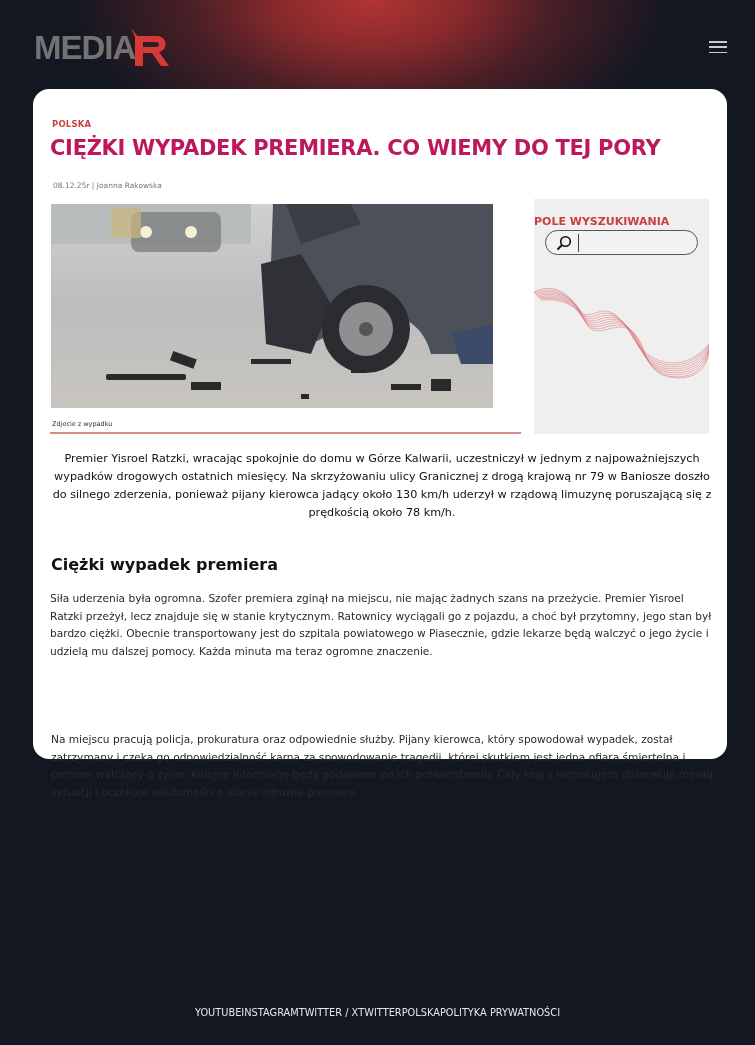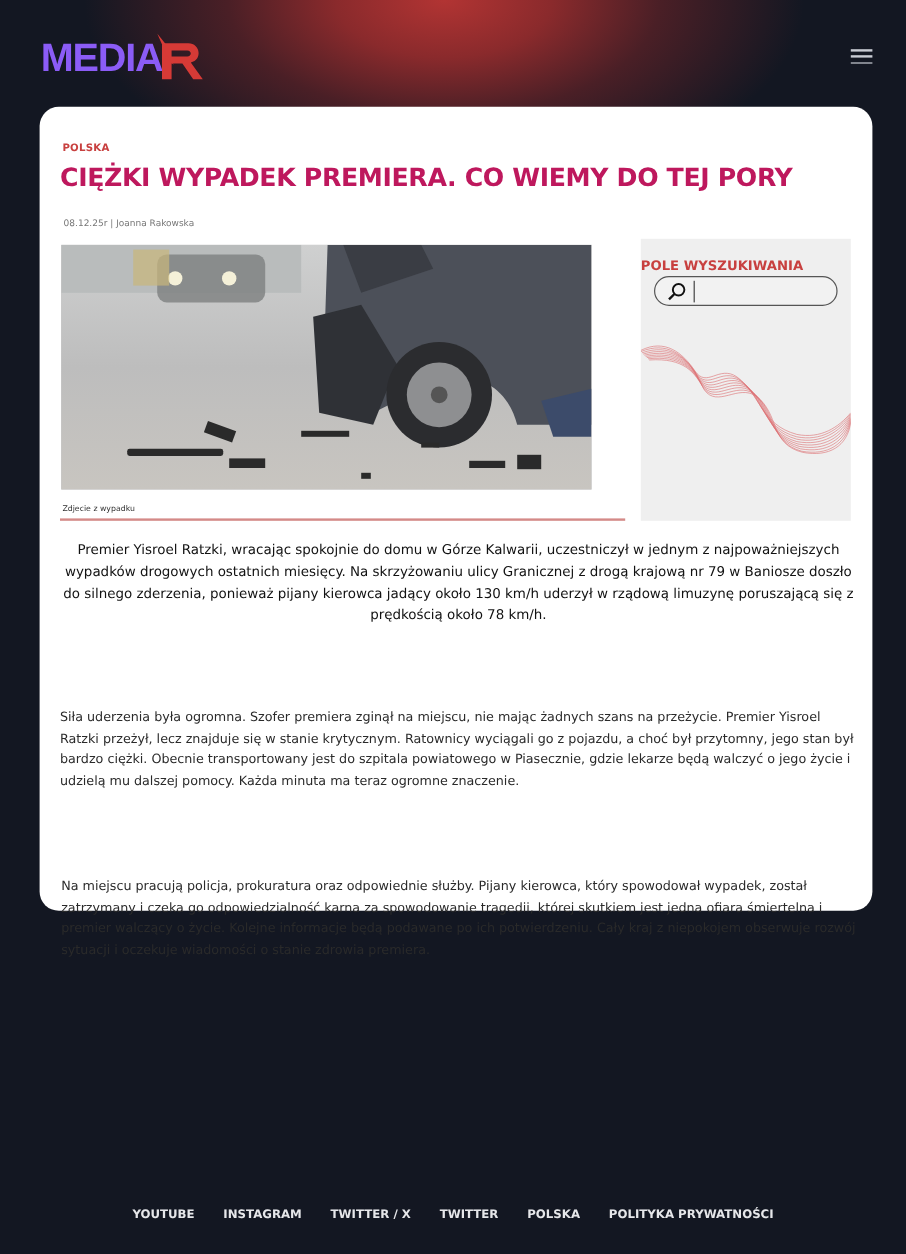--- a/index.html
+++ b/index.html
@@ -11,21 +11,21 @@
   }
   .header-bg {
     position: absolute; left: 0; top: 0; width: 755px; height: 200px;
     background: radial-gradient(ellipse 300px 160px at 370px 0px, #b23433 0%, #8a2a2c 30%, #4a1f26 60%, #131722 100%);
   }
   .logo {
     position: absolute; left: 34px; top: 28px; height: 40px;
     display: flex; align-items: center;
   }
   .logo-text {
-    color: #8b5cf6; font-family: "Liberation Sans", sans-serif;
+    color: #737373; font-family: "Liberation Sans", sans-serif;
     font-weight: bold; font-size: 33px; letter-spacing: -1px;
   }
   .logo-r { position: relative; width: 46px; height: 40px; margin-left: -4px; }
   .menu-btn {
     position: absolute; left: 709px; top: 41px; width: 18px; height: 12px;
     display: flex; flex-direction: column; justify-content: space-between; cursor: pointer;
   }
   .menu-btn span { display: block; height: 1.5px; background: #c9ccd4; }
 
   .card {
@@ -80,22 +80,22 @@
     position: absolute; color: #111; font-size: 16px; font-weight: bold;
   }
   .para {
     position: absolute; color: #2a2a2a; font-size: 10.6px; line-height: 17.5px; width: 662px;
   }
   .footer {
     position: absolute; left: 0; top: 1007px; width: 755px;
     display: flex; justify-content: center; gap: 0;
   }
   .footer a {
-    color: #e6e7ea; font-size: 9.8px; font-weight: bold; text-decoration: none;
-    margin: 0 12px; cursor: pointer;
+    color: #e6e7ea; font-size: 9.8px; font-weight: normal; text-decoration: none;
+    margin: 0 0; cursor: pointer;
   }
 </style>
 </head>
 <body>
 
 <div class="header-bg"></div>
 
 <div class="logo">
   <span class="logo-text">MEDIA</span>
   <svg class="logo-r" viewBox="0 0 46 40">
@@ -171,20 +171,21 @@
         <path d="M4 13 C30 8 42 20 50 35 C61 50 75 30 90 40 C110 55 104 80 132 88 C154 92 169 82 175 65"></path>
         <path d="M5 14 C32 10 43 22 51 37 C62 52 77 32 92 42 C112 57 105 82 133 90 C155 94 170 84 175 66"></path>
         <path d="M6 15 C34 12 44 24 52 39 C63 54 79 34 94 44 C114 59 106 84 134 92 C156 96 171 86 175 67"></path>
         <path d="M7 16 C36 14 45 26 53 41 C64 56 81 36 96 46 C116 61 107 86 135 93 C157 97 172 88 175 68"></path>
       </g>
     </svg>
   </div>
 
   <p class="lead">Premier Yisroel Ratzki, wracając spokojnie do domu w Górze Kalwarii, uczestniczył w jednym z najpoważniejszych wypadków drogowych ostatnich miesięcy. Na skrzyżowaniu ulicy Granicznej z drogą krajową nr 79 w Baniosze doszło do silnego zderzenia, ponieważ pijany kierowca jadący około 130 km/h uderzył w rządową limuzynę poruszającą się z prędkością około 78 km/h.</p>
 
+  <h2 class="h2" style="left:18px; top:466px;">Ciężki wypadek premiera</h2>
   <p class="para" style="left:17px; top:501px;">Siła uderzenia była ogromna. Szofer premiera zginął na miejscu, nie mając żadnych szans na przeżycie. Premier Yisroel Ratzki przeżył, lecz znajduje się w stanie krytycznym. Ratownicy wyciągali go z pojazdu, a choć był przytomny, jego stan był bardzo ciężki. Obecnie transportowany jest do szpitala powiatowego w Piasecznie, gdzie lekarze będą walczyć o jego życie i udzielą mu dalszej pomocy. Każda minuta ma teraz ogromne znaczenie.</p>
 
   <p class="para" style="left:18px; top:642px;">Na miejscu pracują policja, prokuratura oraz odpowiednie służby. Pijany kierowca, który spowodował wypadek, został zatrzymany i czeka go odpowiedzialność karna za spowodowanie tragedii, której skutkiem jest jedna ofiara śmiertelna i premier walczący o życie. Kolejne informacje będą podawane po ich potwierdzeniu. Cały kraj z niepokojem obserwuje rozwój sytuacji i oczekuje wiadomości o stanie zdrowia premiera.</p>
 </div>
 
 <nav class="footer">
   <a>YOUTUBE</a>
   <a>INSTAGRAM</a>
   <a>TWITTER / X</a>
   <a>TWITTER</a>

